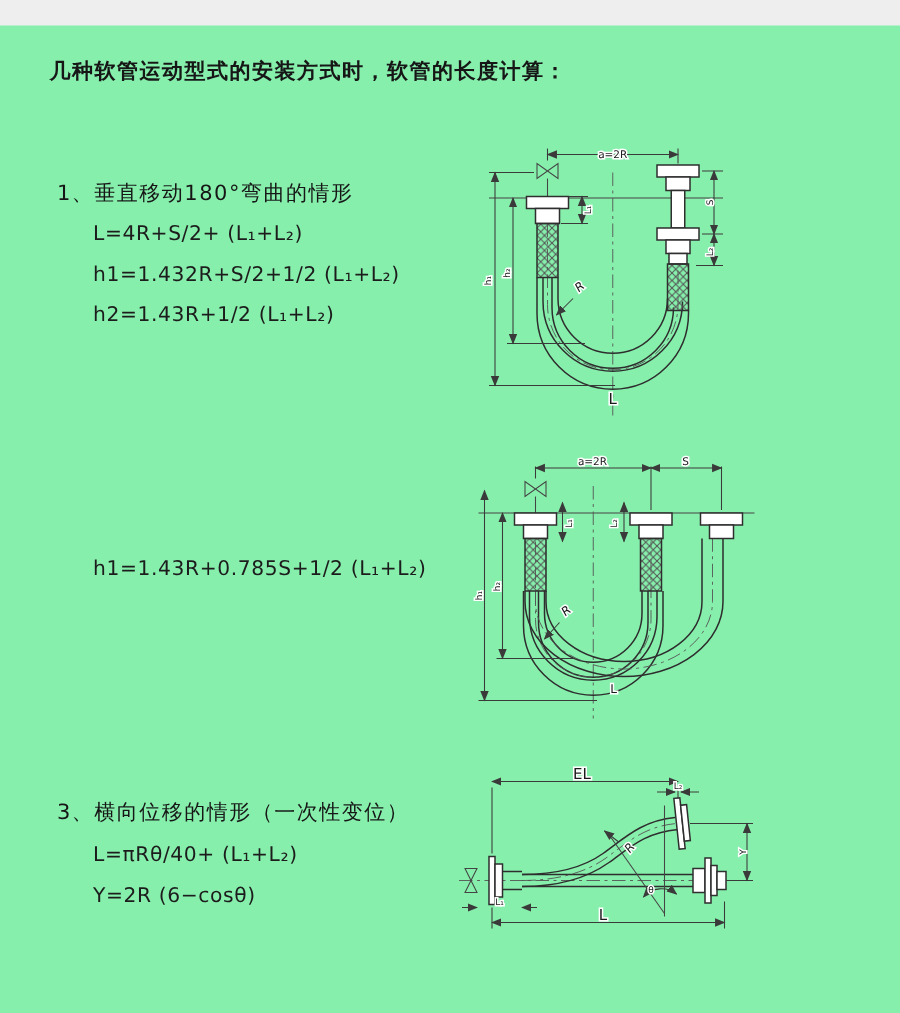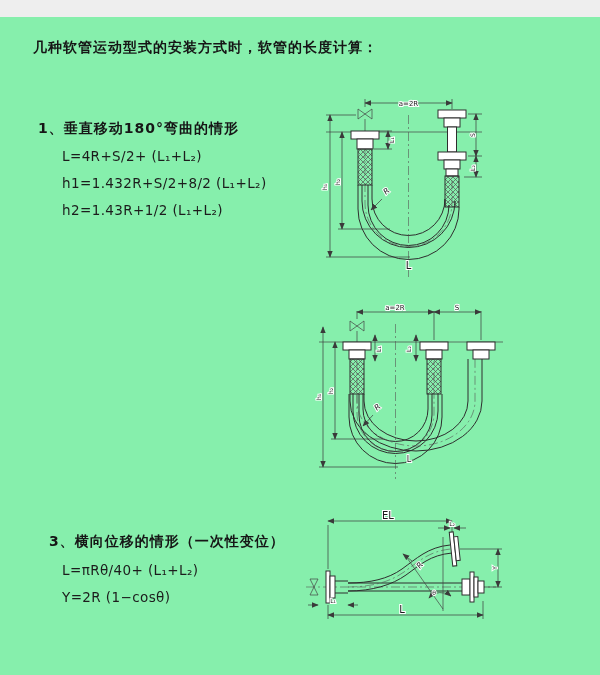--- a/index.html
+++ b/index.html
@@ -8,21 +8,21 @@
     background:#86efac;overflow:hidden;
     font-family:"DejaVu Sans","Liberation Sans",sans-serif;
     color:#1c1c1c;
   }
   .title{
     position:absolute;left:33px;top:22px;
     font-size:14px;font-weight:600;letter-spacing:1px;color:#161616;
     white-space:nowrap;
   }
   .sec-heading{
-    position:absolute;font-size:14px;font-weight:700;letter-spacing:1px;
+    position:absolute;font-size:14px;font-weight:400;letter-spacing:1px;
     color:#161616;white-space:nowrap;
   }
   .formula{
     position:absolute;font-size:13.5px;font-weight:500;letter-spacing:.4px;
     color:#1c1c1c;white-space:nowrap;
   }
   .diagram{position:absolute;}
   .diagram svg{display:block;}
   
   .hose{fill:none;stroke:#2e2e2e;stroke-width:1;}
@@ -56,27 +56,28 @@
       <pattern id="hx" width="5" height="5" patternUnits="userSpaceOnUse">
         <path d="M0,0 L5,5 M5,0 L0,5" stroke="#555" stroke-width="0.7"></path>
       </pattern>
     </defs>
   </svg>
 
   <div class="title">几种软管运动型式的安装方式时，软管的长度计算：</div>
 
   <div class="sec-heading" style="left:38px;top:103px">1、垂直移动180°弯曲的情形</div>
   <div class="formula" style="left:62px;top:131px">L=4R+S/2+ (L₁+L₂)</div>
-  <div class="formula" style="left:62px;top:158px">h1=1.432R+S/2+8/2 (L₁+L₂)</div>
+  <div class="formula" style="left:62px;top:158px">h1=1.432R+S/2+1/2 (L₁+L₂)</div>
   <div class="formula" style="left:62px;top:185px">h2=1.43R+1/2 (L₁+L₂)</div>
 
-
-  <div class="sec-heading" style="left:49px;top:516px">3、横向位移的情形（一次性变位）</div>
+  <div class="formula" style="left:62px;top:354px">h1=1.43R+0.785S+1/2 (L₁+L₂)</div>
+
+  <div class="sec-heading" style="left:38px;top:516px">3、横向位移的情形（一次性变位）</div>
   <div class="formula" style="left:62px;top:545px">L=πRθ/40+ (L₁+L₂)</div>
-  <div class="formula" style="left:62px;top:572px">Y=2R (1−cosθ)</div>
+  <div class="formula" style="left:62px;top:572px">Y=2R (6−cosθ)</div>
 
   <div class="diagram" style="left:318px;top:70px">
     <svg width="272" height="200" viewBox="0 0 272 200">
       <g>
         <line class="thin" x1="8" y1="45" x2="164" y2="45"></line>
         <line class="cl" x1="90.5" y1="28" x2="90.5" y2="192"></line>
       </g>
       <g>
         <path class="hose" d="M40,98 V122 A50.5,50.5 0 0 0 141,122 V120"></path>
         <path class="hose" d="M44,98 V114 A46.5,46.5 0 0 0 137,114 V120"></path>

